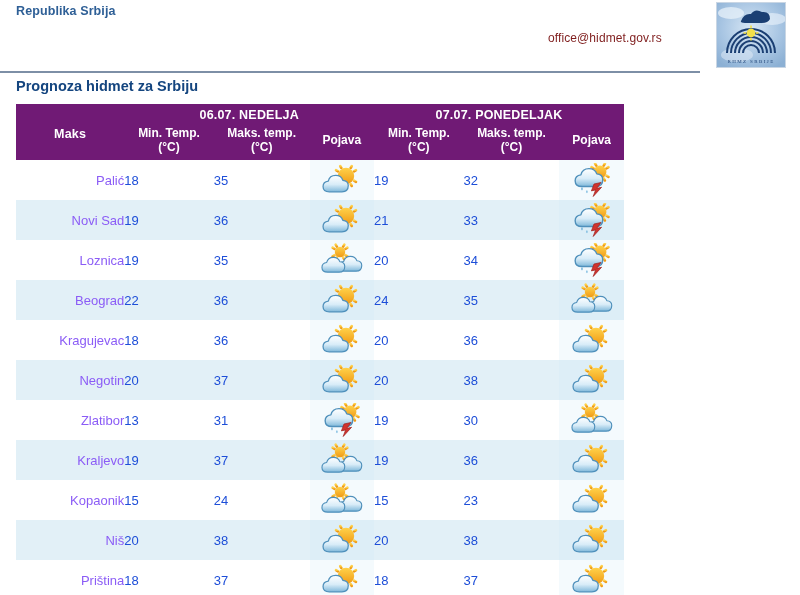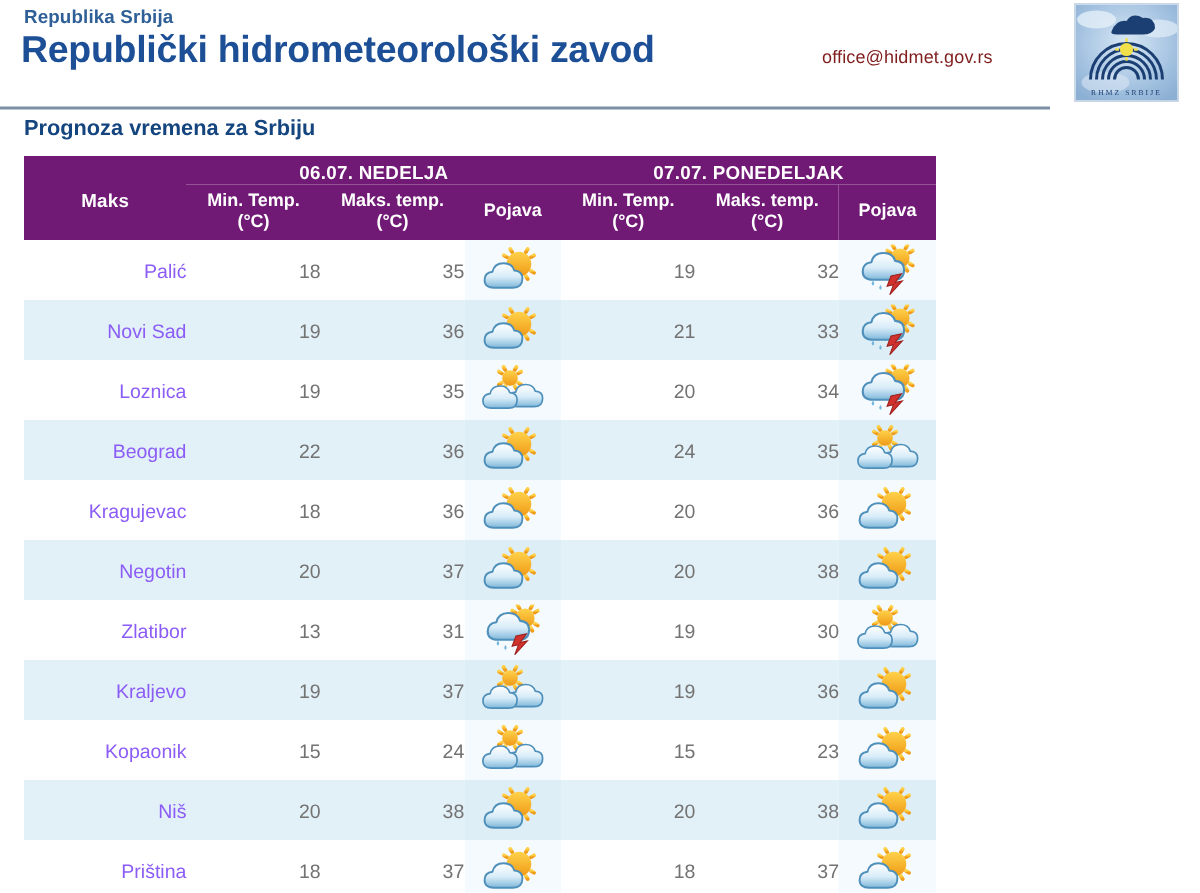--- a/index.html
+++ b/index.html
@@ -66,38 +66,37 @@
   }
   thead tr.day-row th { height: 19px; font-size: 12.5px; padding-top: 3px; letter-spacing: .2px; }
   thead tr.col-row th { height: 37px; font-size: 12px; padding-bottom: 3px; }
   thead tr.col-row th .u { display: block; font-weight: 700; }
 
   tbody td {
     font-size: 13px; color: #2f5f87; height: 40px;
     vertical-align: middle; padding: 0;
   }
   tbody td.city { text-align: right; padding-left: 12px; color: #8b5cf6; }
-  tbody td.num  { text-align: right; color: #737373; }
+  tbody td.num  { text-align: left; color: #1d4ed8; }
   tbody td.ic   { text-align: center; background: #f2f8fc; }
 
   tbody tr.r-odd  td { background: #ffffff; }
   tbody tr.r-even td { background: #e2f0f7; }
   tbody tr.r-odd  td.ic { background: #f4fafd; }
   tbody tr.r-even td.ic { background: #ddeef7; }
 
   .wx { display: inline-block; width: 44px; height: 34px; vertical-align: middle; }
 </style>
 </head>
 <body>
 
 <div id="page">
 
   <div class="masthead">
     <div class="mh-sub">Republika Srbija</div>
-    <div class="mh-title">Republički hidrometeorološki zavod</div>
     <div class="mh-email">office@hidmet.gov.rs</div>
     <div class="mh-rule"></div>
 
     <div class="logo">
       <svg width="68" height="64" viewBox="0 0 68 64" aria-hidden="true">
         <defs>
           <radialGradient id="skyg" cx="50%" cy="40%" r="70%">
             <stop offset="0%" stop-color="#d8e7f5"></stop>
             <stop offset="60%" stop-color="#a9c6e3"></stop>
             <stop offset="100%" stop-color="#8cb0d4"></stop>
@@ -120,21 +119,21 @@
           <line x1="34" y1="22.5" x2="34" y2="25"></line>
           <line x1="34" y1="35" x2="34" y2="37.5"></line>
           <line x1="26.5" y1="30" x2="29" y2="30"></line>
           <line x1="39" y1="30" x2="41.5" y2="30"></line>
         </g>
         <text x="34" y="60" font-size="5" fill="#1b3f73" text-anchor="middle" font-family="Liberation Serif, serif" letter-spacing="1.4">RHMZ SRBIJE</text>
       </svg>
     </div>
   </div>
 
-  <div class="sec-title">Prognoza vremena za Srbiju</div>
+  <div class="sec-title">Prognoza hidmet za Srbiju</div>
 
   <div class="tbl-wrap">
     <table class="fc">
       <colgroup>
         <col class="c-city">
           <col class="c-min">
           <col class="c-max">
           <col class="c-icon">
         <col class="c-min">
           <col class="c-max">

